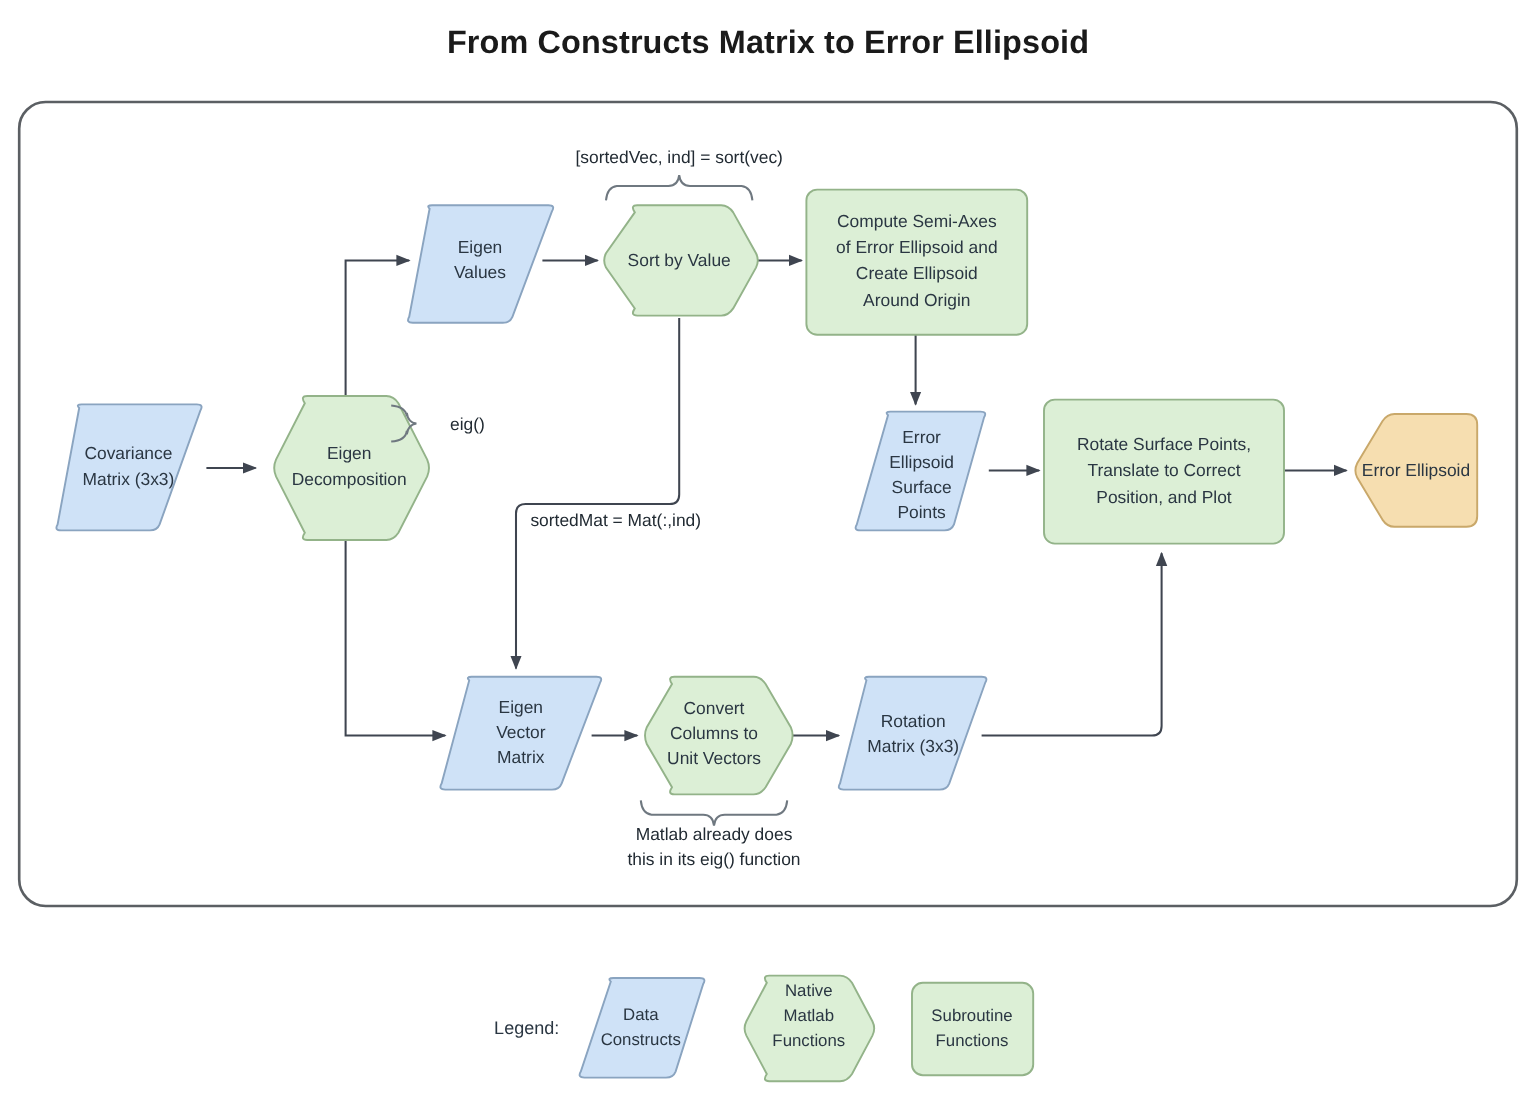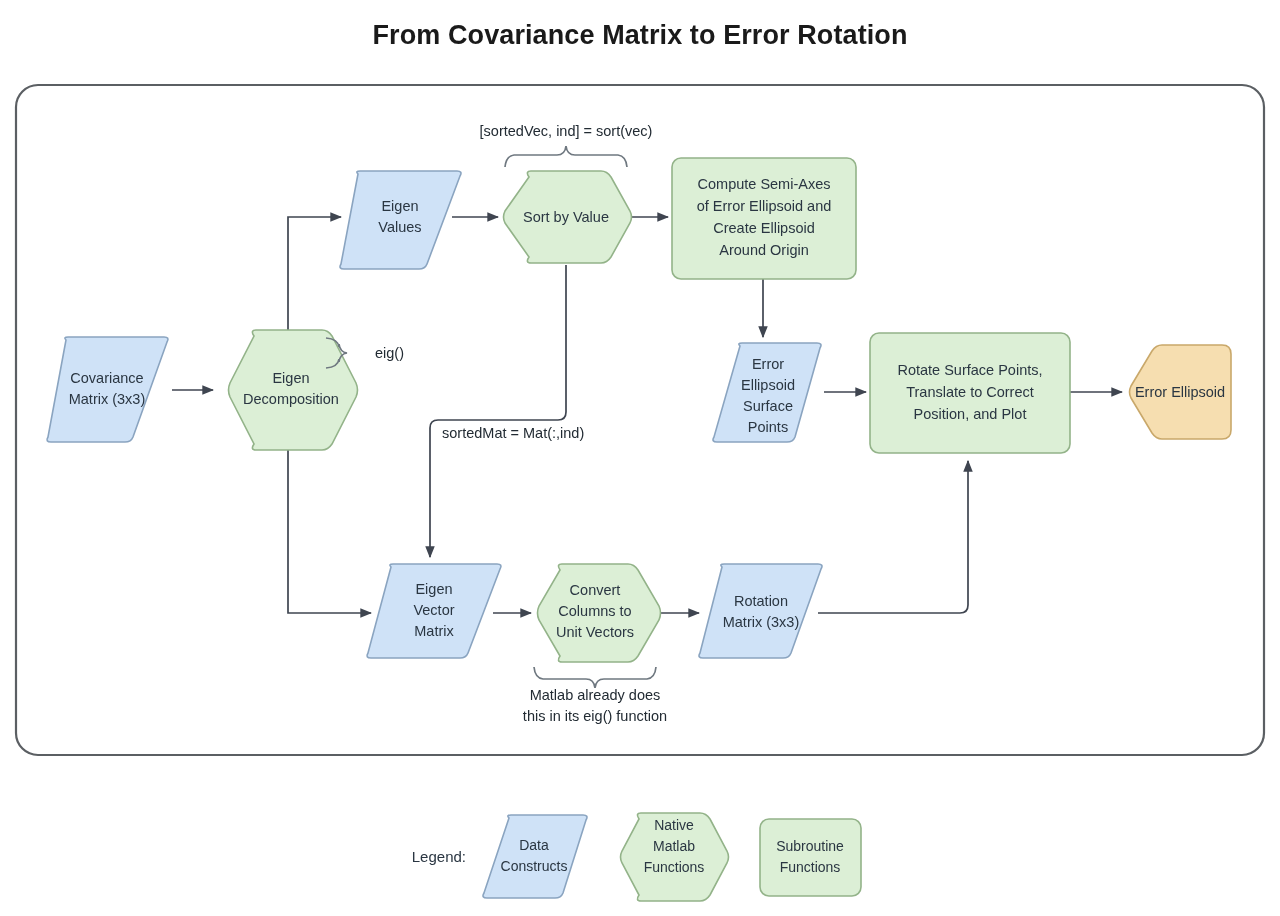--- a/index.html
+++ b/index.html
@@ -55,21 +55,21 @@
   .shape-blue   { fill: #cfe2f7; stroke: #8aa4c0; stroke-width: 1.6; }
   .shape-green  { fill: #dcefd6; stroke: #93b389; stroke-width: 1.6; }
   .shape-orange { fill: #f6deb0; stroke: #c9a86a; stroke-width: 1.6; }
   .connector    { fill: none; stroke: #3f4550; stroke-width: 1.7; }
   .brace        { fill: none; stroke: #6f7880; stroke-width: 1.7; }
   .frame        { fill: none; stroke: #5b5f63; stroke-width: 2.2; }
 </style>
 </head>
 <body>
 
-<div id="page-title">From Covariance Matrix to Error Rotation</div>
+<div id="page-title">From Constructs Matrix to Error Ellipsoid</div>
 
 <svg id="diagram-canvas" width="1280" height="916" viewBox="0 0 1280 916">
 
   <defs>
     <marker id="arrow" viewBox="0 0 10 10" refX="9" refY="5" markerWidth="7" markerHeight="7" orient="auto-start-reverse">
       <path d="M 0 1 L 10 5 L 0 9 z" fill="#3f4550"></path>
     </marker>
   </defs>
 
   <rect class="frame" x="16" y="85" width="1248" height="670" rx="22" ry="22"></rect>

